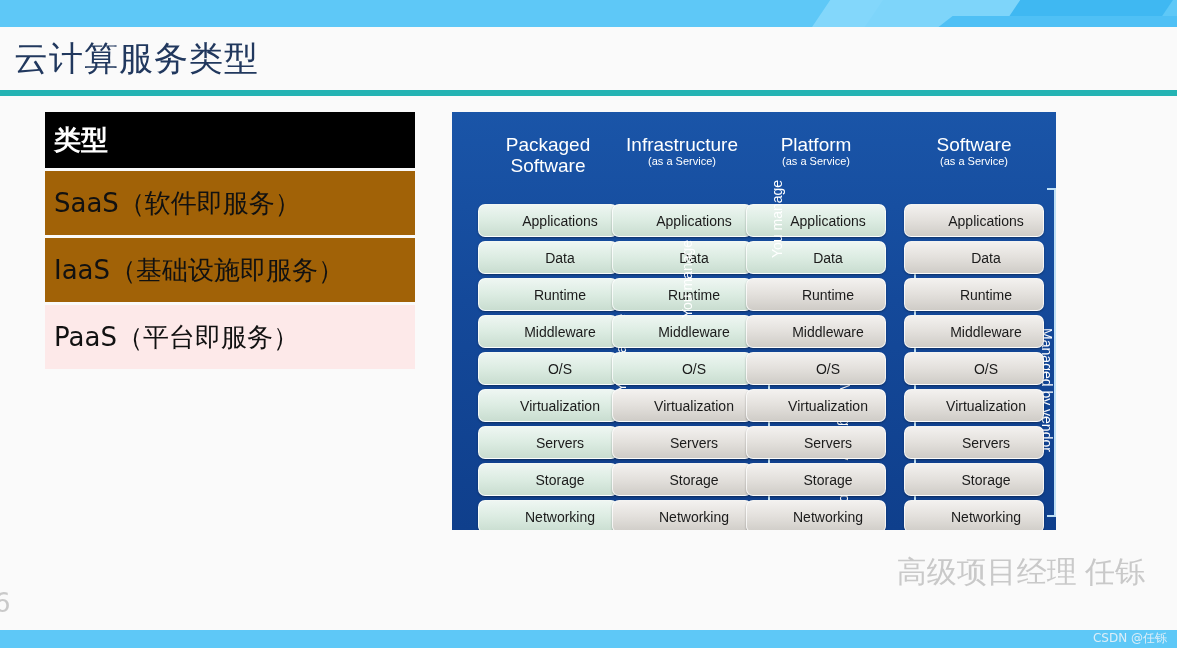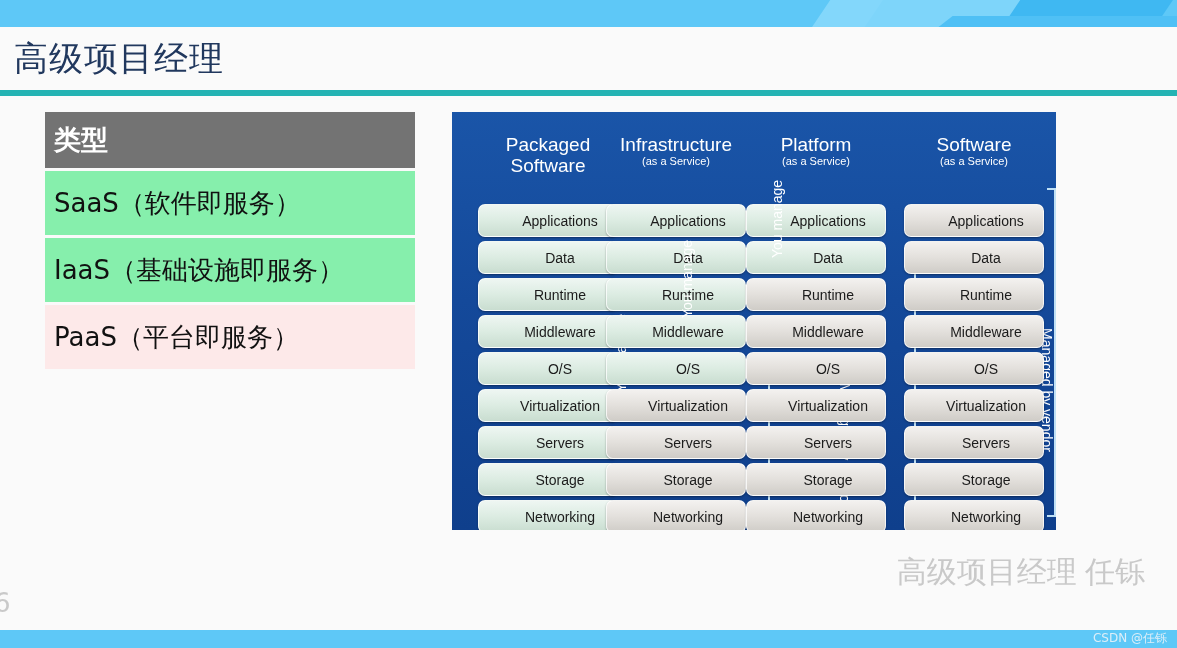--- a/index.html
+++ b/index.html
@@ -46,30 +46,30 @@
 
   
   #type-table{
     position:absolute; left:45px; top:112px; width:370px;
   }
   #type-table .row{
     height:67px; display:flex; align-items:center; padding-left:9px;
     border-bottom:3px solid #fafafa;
   }
   #type-table .head{
-    background:#737373; color:#ffffff;
+    background:#000000; color:#ffffff;
     font-size:27px; font-weight:bold;
     height:59px;
     font-family:"DejaVu Sans","Liberation Sans",sans-serif;
   }
   #type-table .body-row{
     font-size:26px; color:#111;
     font-family:"DejaVu Sans","Liberation Sans",sans-serif;
   }
-  #type-table .tone-a{ background:#86efac;text-align:center; }
+  #type-table .tone-a{ background:#a16207;text-align:center; }
   #type-table .tone-b{ background:#fde9e9; }
 
   
   #stack-diagram{
     position:absolute; left:452px; top:112px; width:604px; height:418px;
     background:linear-gradient(180deg,#1a55a8 0%,#14499a 45%,#0f3f8c 100%);
     overflow:hidden;
   }
   .col{
     position:absolute; top:0; width:140px; height:418px;margin-top:16px;
@@ -138,21 +138,21 @@
 </style>
 </head>
 <body>
 
 <div id="top-banner">
   <div class="sh1"></div>
   <div class="sh2"></div>
   <div class="sh3"></div>
 </div>
 
-<div id="slide-title">高级项目经理</div>
+<div id="slide-title">云计算服务类型</div>
 <div id="title-rule"></div>
 
 <div id="type-table">
   <div class="row head">类型</div>
   <div class="row body-row tone-a">SaaS（软件即服务）</div>
   <div class="row body-row tone-a">IaaS（基础设施即服务）</div>
   <div class="row body-row tone-b">PaaS（平台即服务）</div>
 </div>
 
 <div id="stack-diagram">
@@ -167,21 +167,21 @@
         <div class="tile user">Runtime</div>
         <div class="tile user">Middleware</div>
         <div class="tile user">O/S</div>
         <div class="tile user">Virtualization</div>
         <div class="tile user">Servers</div>
         <div class="tile user">Storage</div>
         <div class="tile user">Networking</div>
       </div>
     </div>
     <div class="vlabel up" style="left: 4px; top: 232.5px; width: 329px; text-align: center; transform-origin: center center; transform: translateY(0px) rotate(-90deg);">You manage</div>
-    <div class="col" style="left: 154px;">
+    <div class="col" style="left: 160px;">
       <div class="col-head">
         <div class="main">Infrastructure</div>
         <div class="sub">(as a Service)</div>
       </div>
       <div class="tiles">
         <div class="tile user">Applications</div>
         <div class="tile user">Data</div>
         <div class="tile user">Runtime</div>
         <div class="tile user">Middleware</div>
         <div class="tile user">O/S</div>

